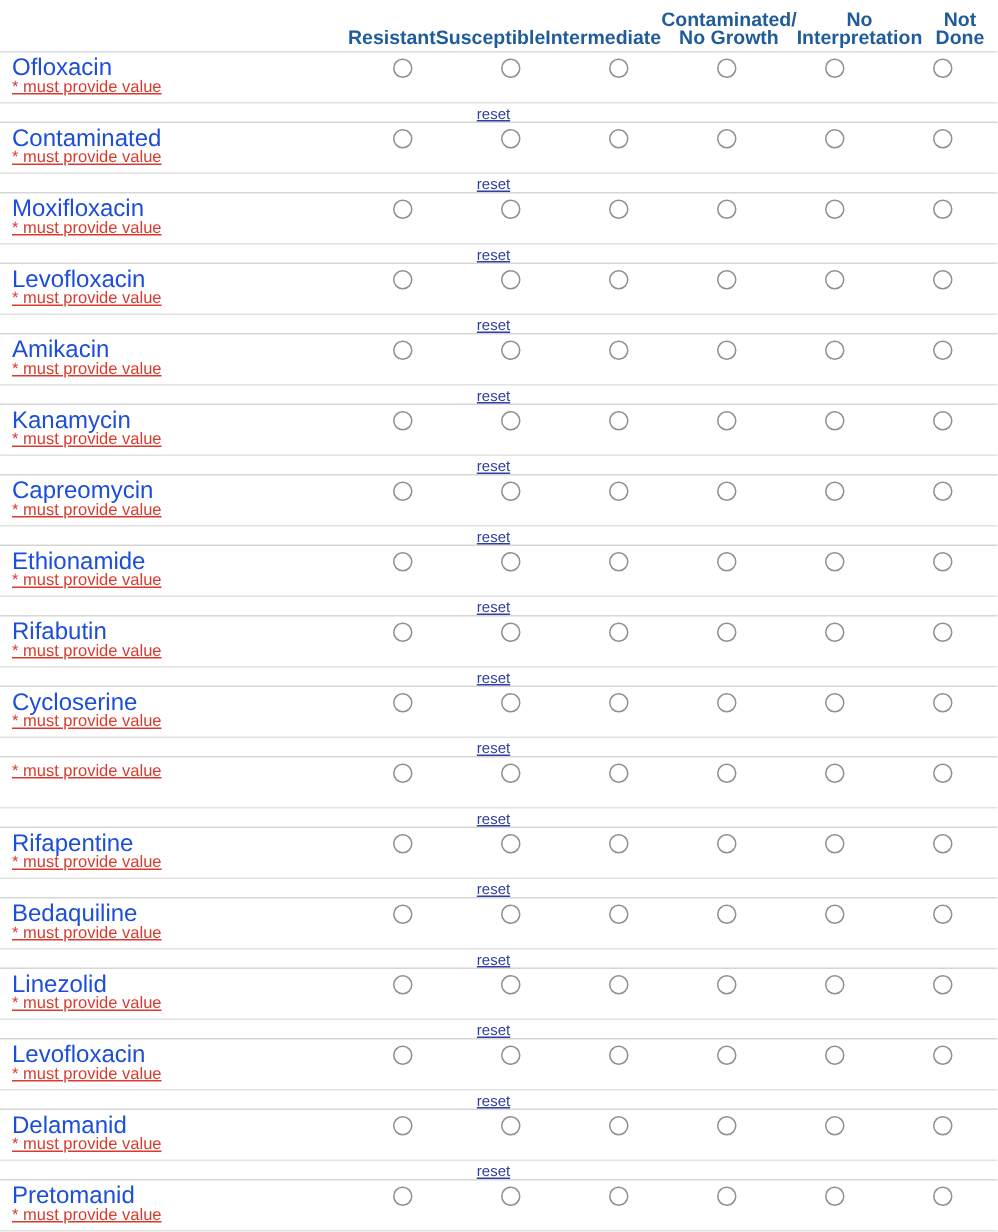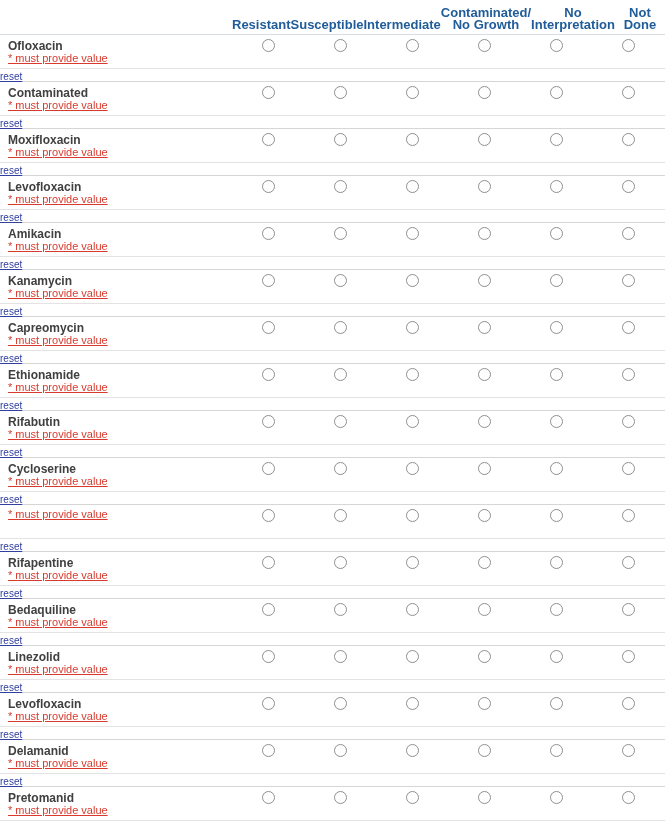--- a/index.html
+++ b/index.html
@@ -51,23 +51,23 @@
   }
   .row-content{
     display:flex;
     height:33px;
     box-sizing:border-box;
   }
   .row-content .label-col{
     padding-top:4px;
   }
   .drug-name{
-    font-size:12px;
-    font-weight:bold;
-    color:#404040;
+    font-size:16px;
+    font-weight:normal;
+    color:#1d4ed8;
     line-height:14px;
   }
   .required{
     font-size:11px;
     color:#d83b2e;
     line-height:11px;
     text-decoration:underline;
   }
   .row-content .opt-cell{
     align-items:flex-start;
@@ -79,21 +79,21 @@
     height:13px;
     box-sizing:border-box;
     border:1px solid #8f8f8f;
     border-radius:50%;
     background:#ffffff;
     cursor:pointer;
   }
   .reset-row{
     height:12px;
     border-top:1px solid #e3e3e3;
-    text-align:left;
+    text-align:center;
     padding:0 7px 0 0;
     line-height:11px;
   }
   .reset-link{
     font-size:10px;
     color:#3140a0;
     text-decoration:underline;
     cursor:pointer;
   }
 </style>

